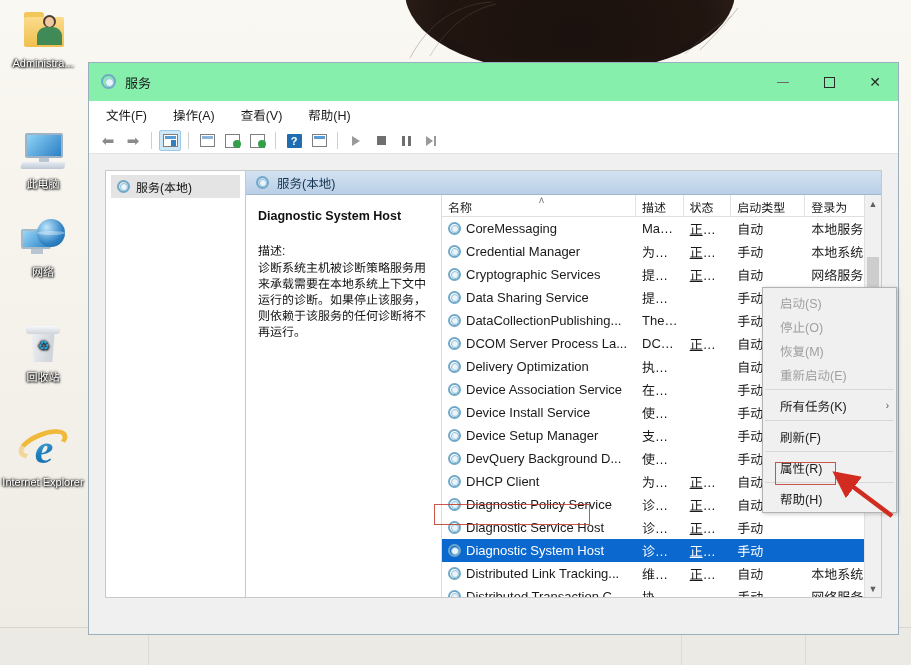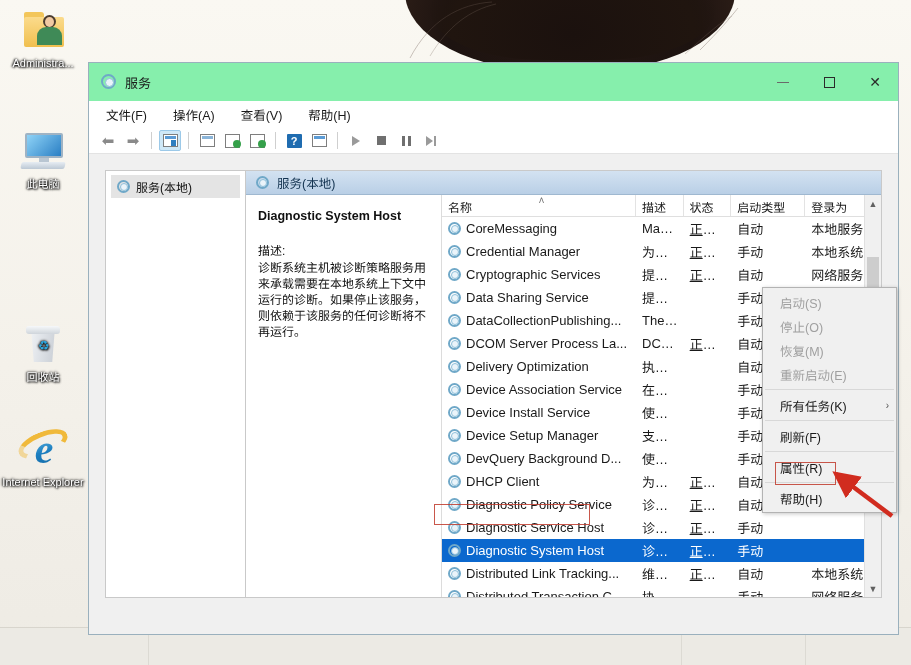--- a/index.html
+++ b/index.html
@@ -229,20 +229,28 @@
 
   <div class="desk-icon" style="left:0px; top:127px;">
     <span class="glyph ic-monitor">
       <span class="scr"></span>
         <span class="stand"></span>
         <span class="kb"></span>
     </span>
     <span class="cap">此电脑</span>
   </div>
 
+  <div class="desk-icon" style="left:0px; top:215px;">
+    <span class="glyph ic-net">
+      <span class="scr"></span>
+        <span class="globe"></span>
+        <span class="stand"></span>
+    </span>
+    <span class="cap">网络</span>
+  </div>
 
   <div class="desk-icon" style="left:0px; top:320px;">
     <span class="glyph ic-bin">
       <span class="can"></span>
         <span class="lid"></span>
         <span class="rec">♻</span>
     </span>
     <span class="cap">回收站</span>
   </div>
 

